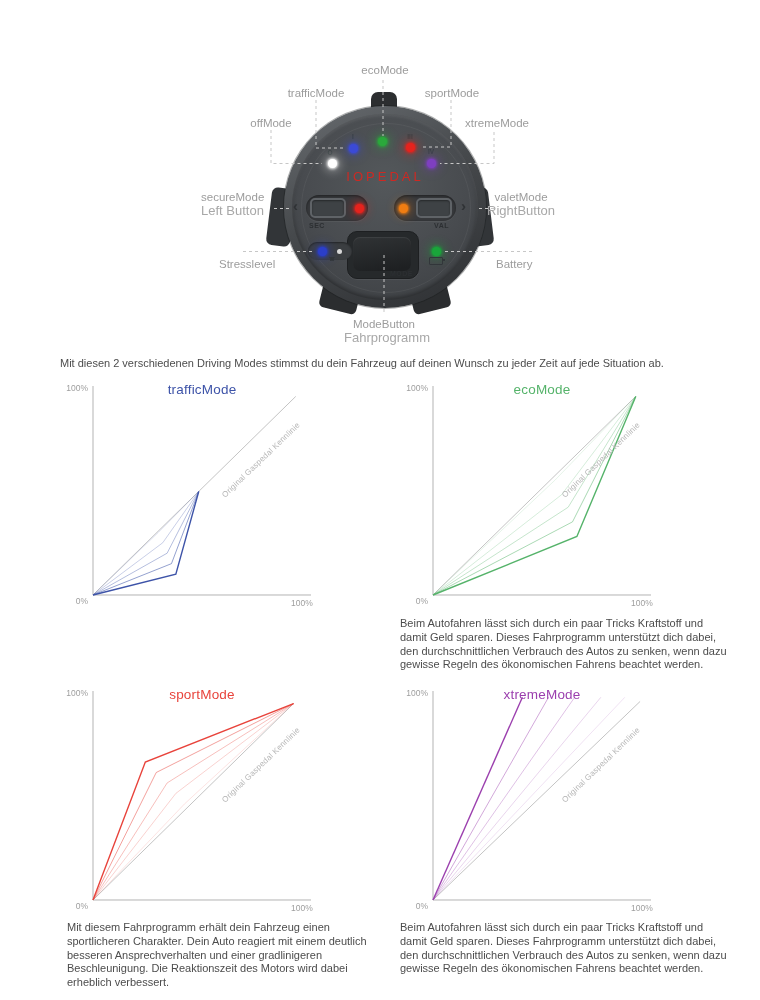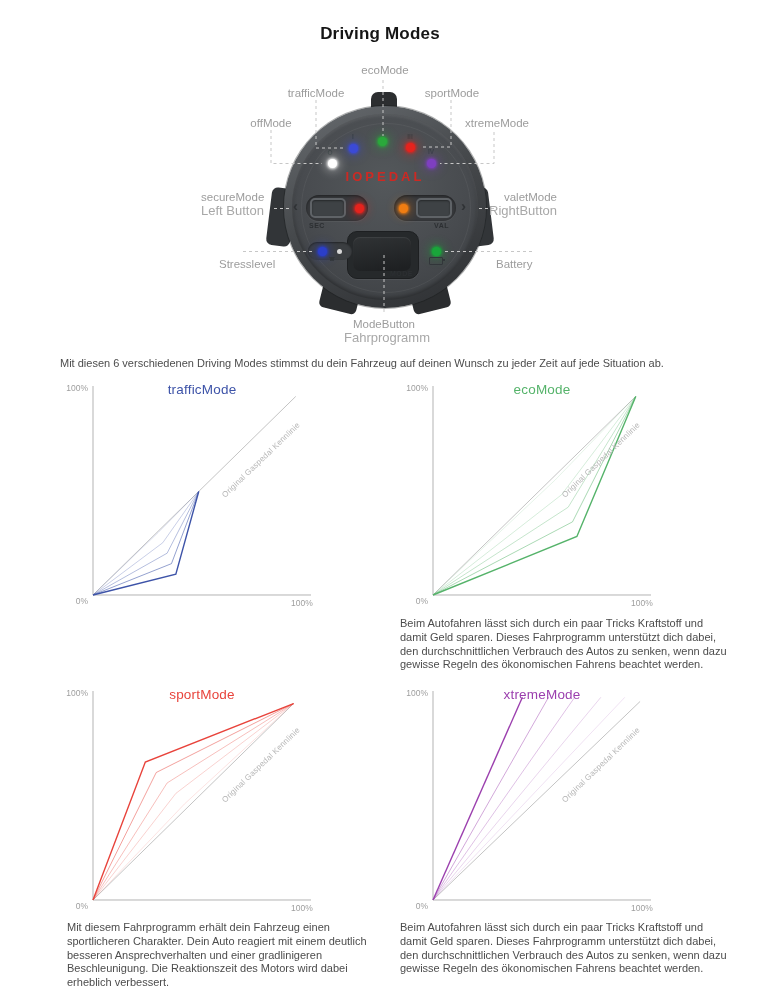--- a/index.html
+++ b/index.html
@@ -17,21 +17,21 @@
   .foot-r{left:411px;top:228px;width:38px;height:28px;background:#2b2d2f;border-radius:5px;transform:rotate(-14deg);z-index:1;}
   .shell{left:284px;top:51px;width:202px;height:202px;border-radius:50%;z-index:2;
     background:linear-gradient(155deg,#696d71 0%,#46494c 45%,#2d2f32 100%);
     box-shadow:0 0 0 1px rgba(20,22,24,.35);}
   .face{left:292px;top:59px;width:186px;height:186px;border-radius:50%;z-index:3;
     background:radial-gradient(circle at 50% 36%,#54585b 0%,#484b4f 55%,#3a3d40 100%);
     box-shadow:inset 0 2px 3px rgba(255,255,255,.10),inset 0 -2px 4px rgba(0,0,0,.35);}
   .ring{left:301px;top:68px;width:168px;height:168px;border-radius:50%;z-index:3;
     border:1px solid rgba(255,255,255,.05);}
   .logo{left:335px;top:114px;width:100px;text-align:center;z-index:4;color:#d8261f;
-    font-size:13px;font-weight:bold;letter-spacing:3px;opacity:.92;}
+    font-size:13px;font-weight:normal;letter-spacing:3px;opacity:.92;}
   .led{width:9px;height:9px;border-radius:50%;z-index:5;}
   .led-marker{width:12px;text-align:center;font-size:6.5px;font-weight:bold;color:#394043;z-index:5;}
   .recess{width:62px;height:26px;border-radius:13px;background:#37393c;z-index:4;
     box-shadow:inset 0 1px 3px rgba(0,0,0,.45),0 1px 1px rgba(255,255,255,.06);}
   .pbtn{width:36px;height:20px;border-radius:5px;z-index:5;background:#3e4245;
     border:2px solid #5f6367;box-shadow:inset 0 1px 2px rgba(0,0,0,.4);box-sizing:border-box;}
   .btn-word{font-size:7px;font-weight:bold;color:#2c2f32;letter-spacing:.5px;z-index:6;}
   .chev{font-size:15px;font-weight:bold;color:#2f3235;z-index:4;line-height:1;}
   .mode-frame{left:347px;top:176px;width:70px;height:46px;border-radius:10px;background:#26292b;z-index:4;
     border:1px solid #1d1f21;box-shadow:0 1px 1px rgba(255,255,255,.07);}
@@ -42,21 +42,21 @@
   .conn-dot{left:337px;top:194px;width:5px;height:5px;border-radius:50%;background:#d8d8d8;z-index:5;}
   .ab-row{left:315px;top:200px;width:34px;height:8px;display:flex;align-items:center;gap:3px;z-index:5;
     font-size:5.5px;font-weight:bold;color:#32363a;justify-content:center;}
   .wifi-tri{position:static;width:0;height:0;border-left:3px solid transparent;border-right:3px solid transparent;
     border-bottom:4px solid #32363a;transform:rotate(180deg);}
   .batt-icon{left:429px;top:202px;width:12px;height:6px;border:1px solid #32363a;border-radius:1px;z-index:5;}
   .batt-icon:after{content:"";position:absolute;right:-3px;top:1px;width:2px;height:2px;background:#32363a;}
   .connect-svg{left:0;top:0;width:760px;height:302px;z-index:7;}
   .callout{z-index:8;color:#9c9c9c;font-size:11.5px;line-height:12px;}
   .callout .sub{position:static;display:block;font-size:13px;color:#a8a8a8;margin-top:2px;}
-  .ctr{text-align:center;} .rgt{text-align:right;}
+  .ctr{text-align:center;} .rgt{text-align:center;}
   
   .chart{position:absolute;width:265px;height:234px;}
   .chart *{position:absolute;}
   .chart-title{left:33px;top:0;width:218px;text-align:center;font-size:13.5px;letter-spacing:.2px;z-index:3;}
   .ylab,.olab,.xlab{font-size:8.5px;color:#9e9e9e;}
   .ylab{left:0;top:1px;width:28px;text-align:right;}
   .olab{left:6px;top:214px;width:22px;text-align:right;}
   .xlab{left:231px;top:216px;width:30px;}
   .plot{left:33px;top:4px;width:218px;height:209px;}
   .plot svg{left:0;top:0;width:100%;height:100%;overflow:visible;}
@@ -64,21 +64,20 @@
     font-size:8px;color:#b6b6b6;white-space:nowrap;z-index:2;letter-spacing:.2px;}
   
   .intro{position:absolute;left:60px;top:357px;width:680px;font-size:11px;color:#4c4c4c;}
   .para{position:absolute;width:350px;font-size:11px;line-height:13.8px;color:#4c4c4c;white-space:pre-line;}
 </style>
 </head>
 <body>
 
 <div class="page">
 
-  <div class="page-title">Driving Modes</div>
 
   <div class="figure">
 
     <div class="nub"></div>
     <div class="ear-l"></div>
     <div class="ear-r"></div>
     <div class="foot-l"></div>
     <div class="foot-r"></div>
     <div class="shell"></div>
     <div class="face"></div>
@@ -152,21 +151,21 @@
       <span class="sub">RightButton</span>
     </div>
     <div class="callout" style="left:219px;top:203px;">Stresslevel</div>
     <div class="callout" style="left:496px;top:203px;">Battery</div>
     <div class="callout ctr" style="left:344px;top:263px;width:80px;">
       <span style="position:static">ModeButton</span>
       <span class="sub">Fahrprogramm</span>
     </div>
   </div>
 
-  <div class="intro">Mit diesen 6 verschiedenen Driving Modes stimmst du dein Fahrzeug auf deinen Wunsch zu jeder Zeit auf jede Situation ab.</div>
+  <div class="intro">Mit diesen 2 verschiedenen Driving Modes stimmst du dein Fahrzeug auf deinen Wunsch zu jeder Zeit auf jede Situation ab.</div>
 
   <div class="chart" style="left:60px;top:382px;">
     <div class="ylab">100%</div>
     <div class="chart-title" style="color: rgb(61, 83, 168);">trafficMode</div>
     <div class="plot">
       <svg viewBox="0 0 100 100" preserveAspectRatio="none">
           <polyline points="0,0 0,100 100,100" fill="none" stroke="#b3b3b3" stroke-opacity="1" stroke-width="1" vector-effect="non-scaling-stroke"></polyline>
           <polyline points="0,100 93,5" fill="none" stroke="#c4c4c4" stroke-opacity="1" stroke-width="1" vector-effect="non-scaling-stroke"></polyline>
           <polyline points="0,100 30,70 48.5,50.5" fill="none" stroke="#3d53a8" stroke-opacity="0.18" stroke-width="1" vector-effect="non-scaling-stroke"></polyline>
           <polyline points="0,100 32,75 48.5,50.5" fill="none" stroke="#3d53a8" stroke-opacity="0.28" stroke-width="1" vector-effect="non-scaling-stroke"></polyline>

